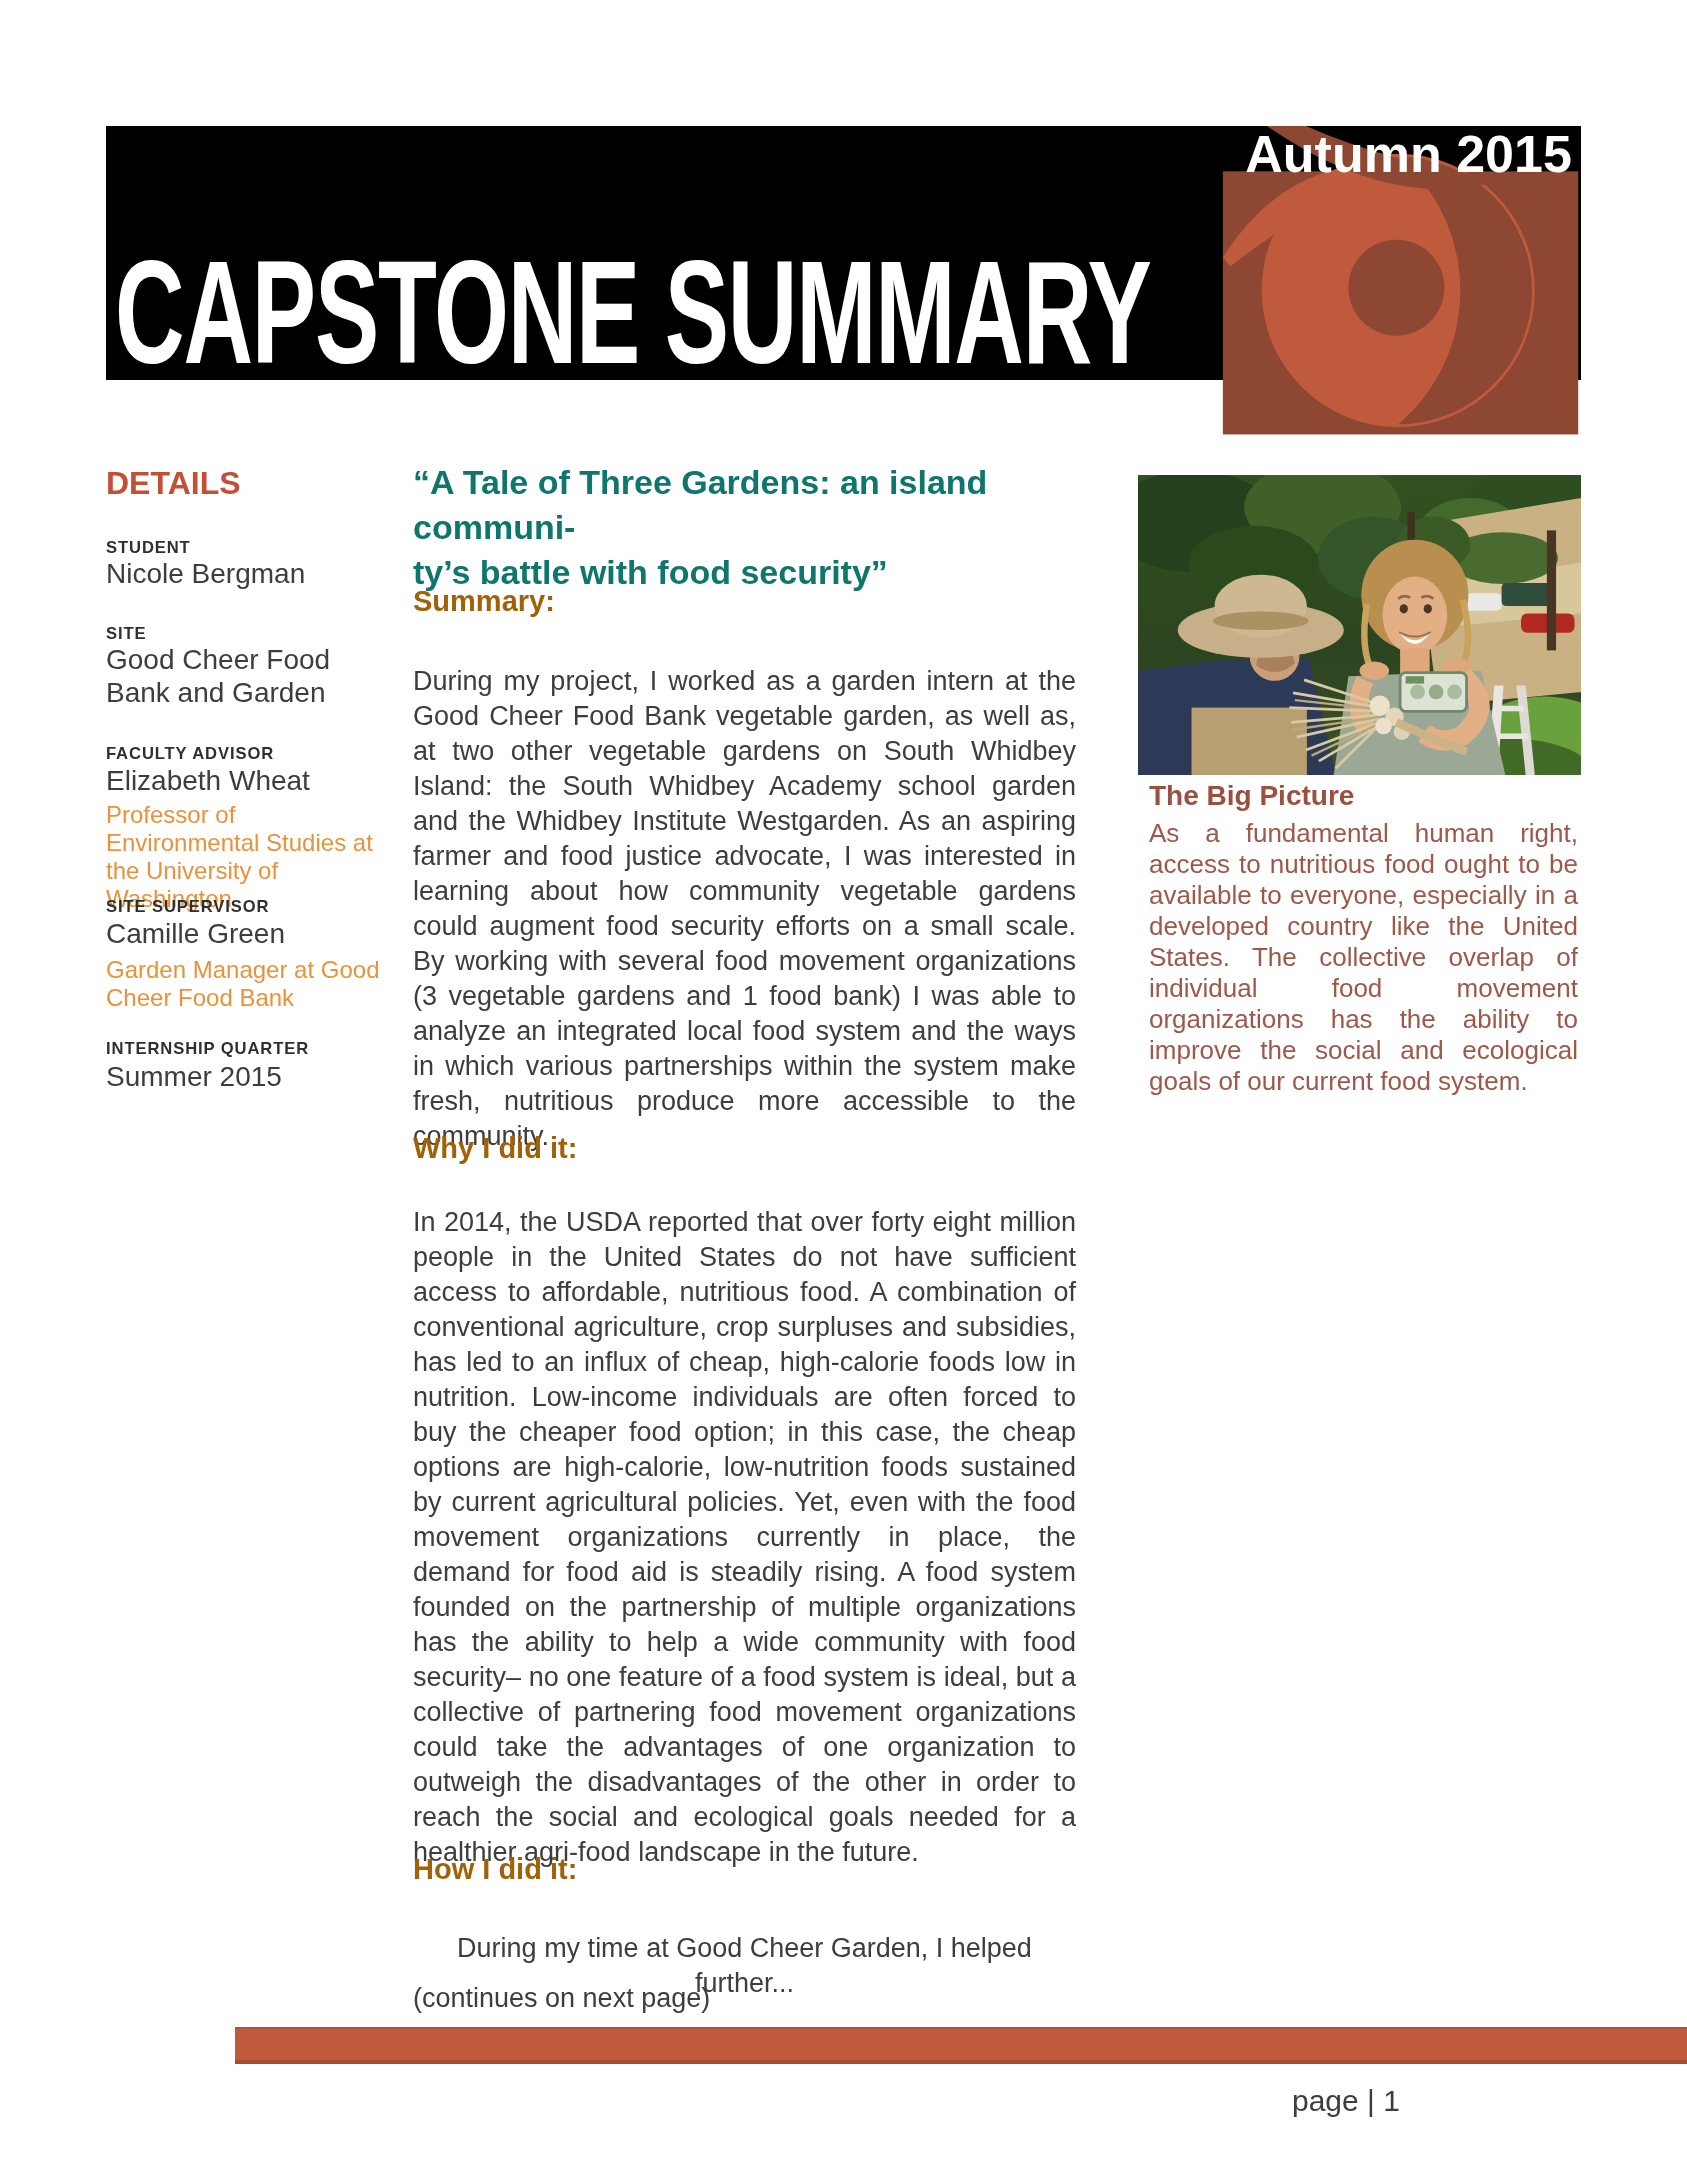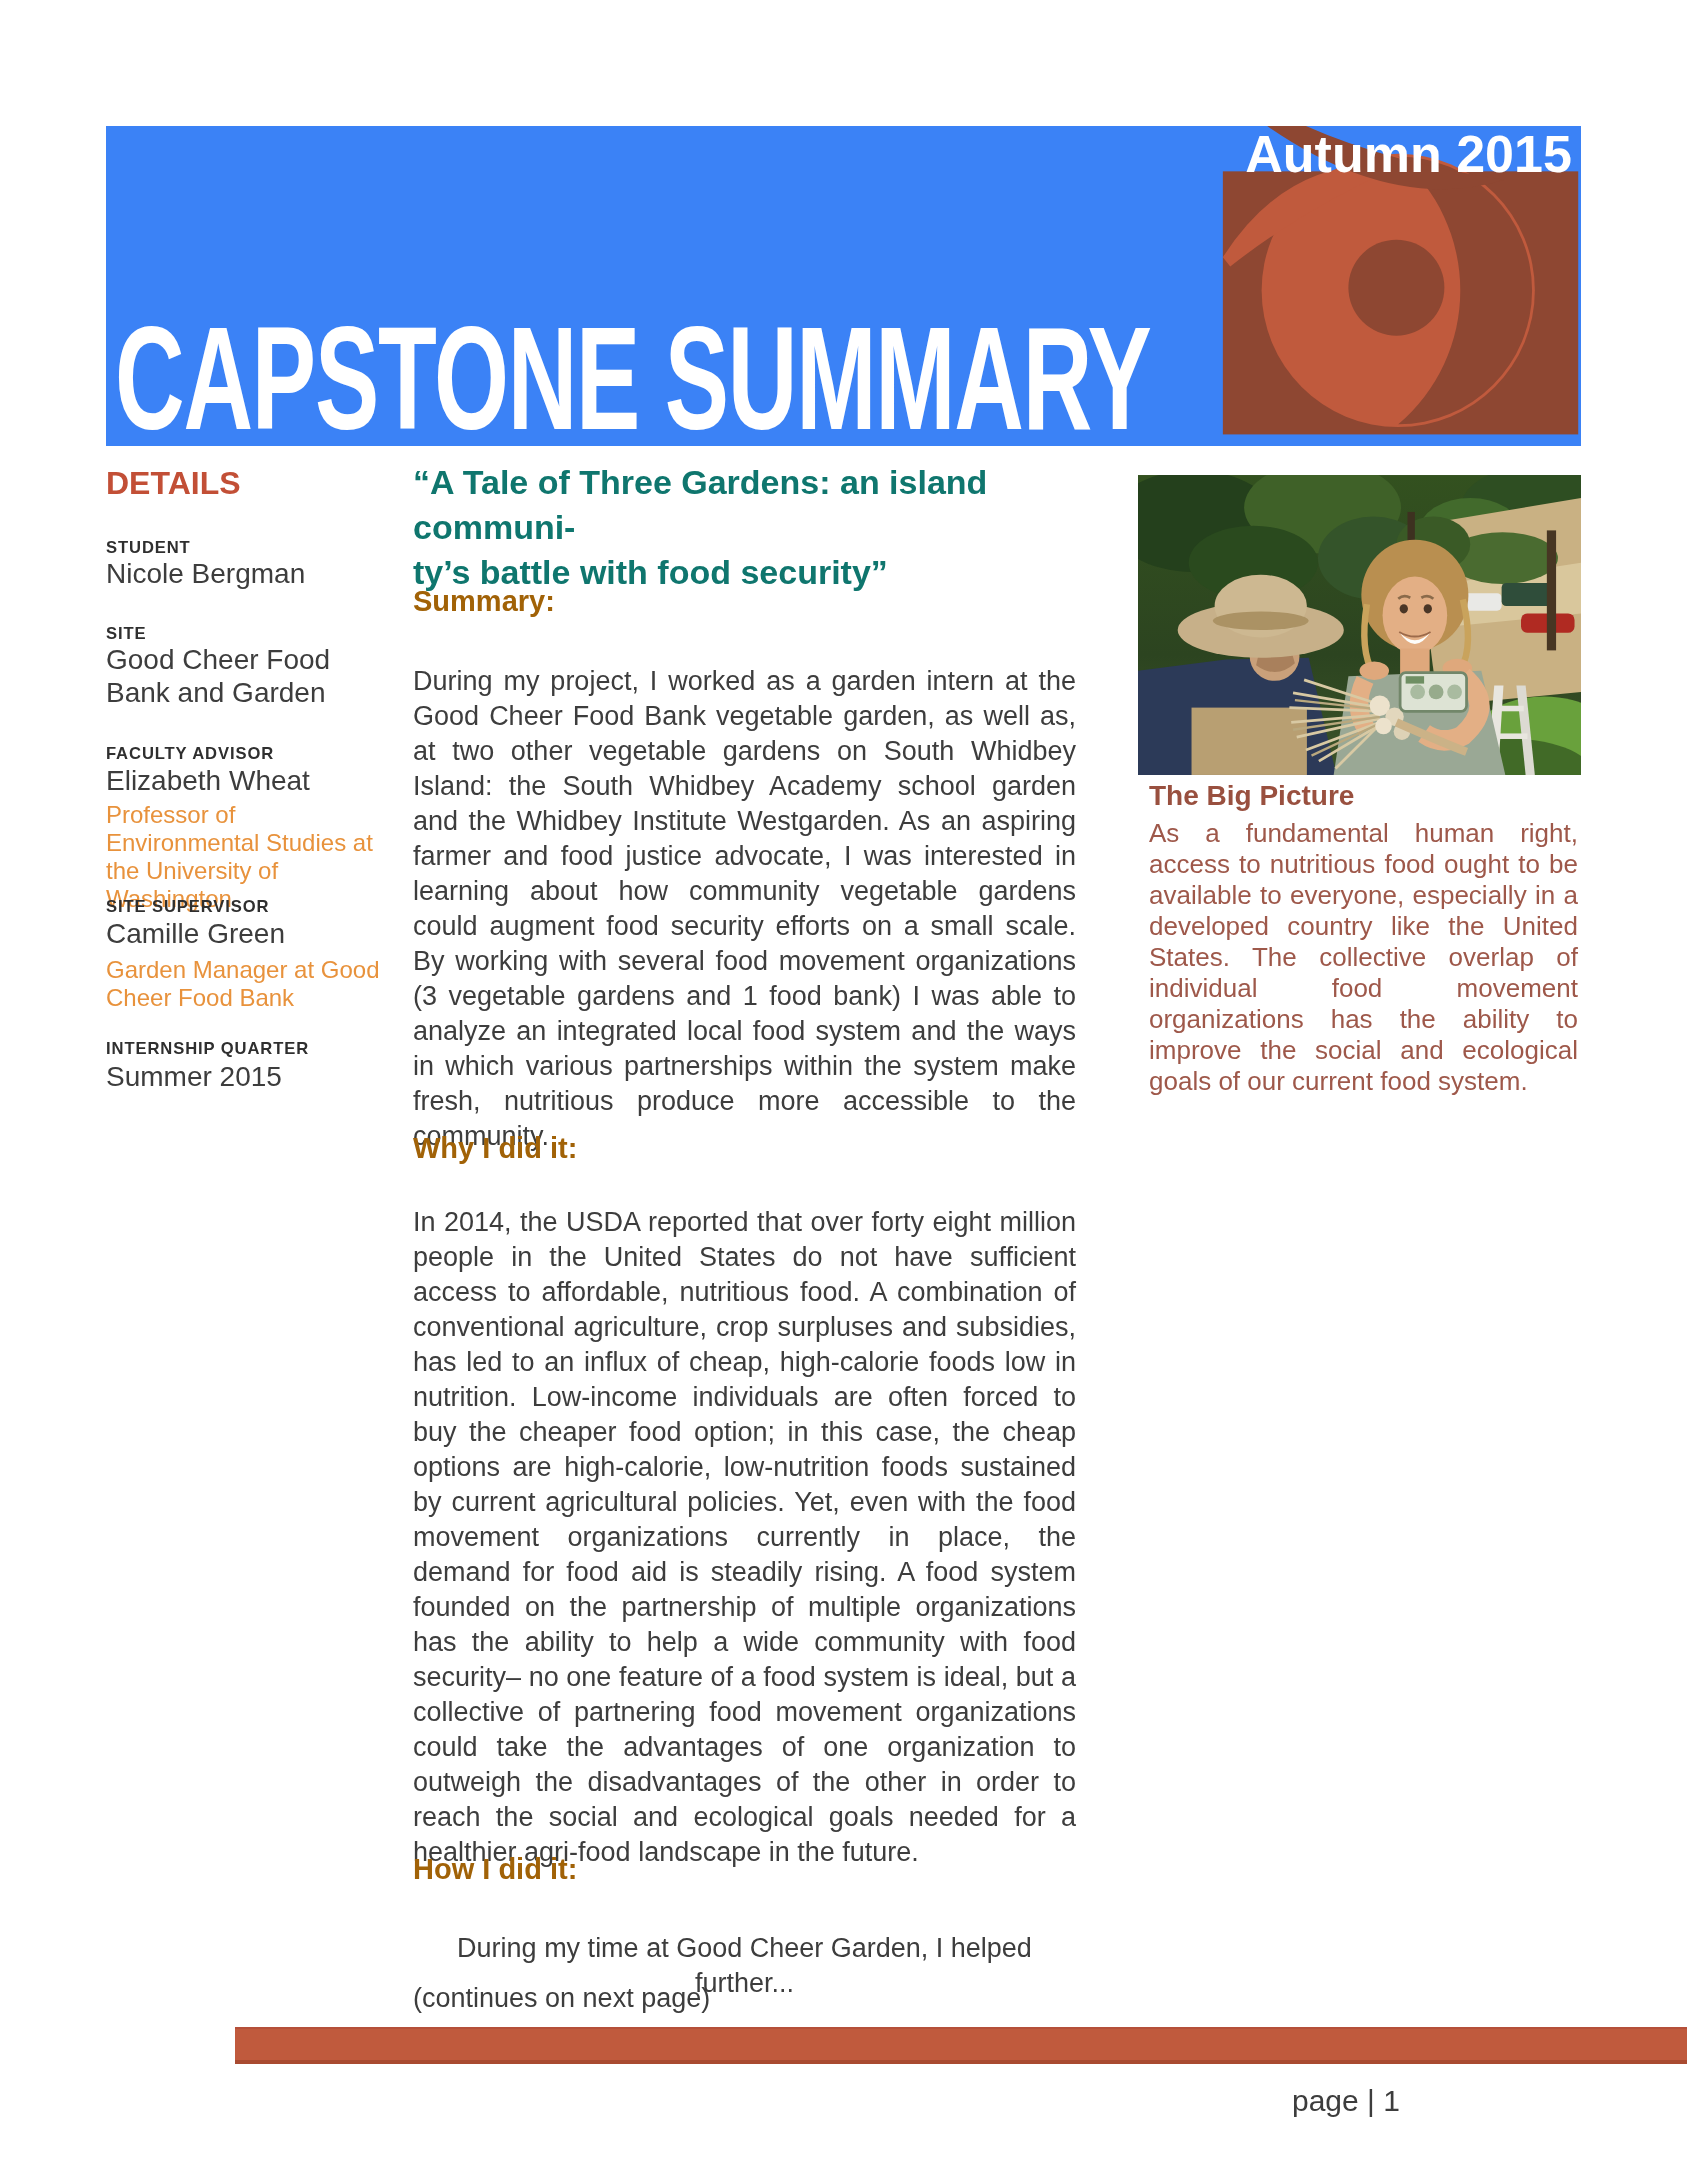--- a/index.html
+++ b/index.html
@@ -1,20 +1,20 @@
 <!DOCTYPE html>
 <html style="font-size:14.8px"><head>
 <meta charset="utf-8">
 <style>
   html,body{margin:0;padding:0;background:#ffffff;}
   body{font-family:"Liberation Sans", sans-serif;}
   #page{position:relative;width:1687px;height:2184px;background:#ffffff;overflow:hidden;}
 
   
-  #banner{position:absolute;left:106px;top:126px;width:1475px;height:320px;background:#3b82f6;text-align:right;}
+  #banner{position:absolute;left:106px;top:126px;width:1475px;height:254px;background:#000000;text-align:right;}
   #banner svg{position:absolute;left:0;top:0;}
   #headline{
     position:absolute;left:9.2px;bottom:-5.5px;
     font-size:146px;font-weight:bold;color:#ffffff;line-height:1;
     transform:scaleX(.66);transform-origin:left bottom;
     letter-spacing:-1.8px;white-space:nowrap;
   }
   #issue{
     position:absolute;right:9.2px;top:1.8px;
     font-size:52px;font-weight:bold;color:#ffffff;line-height:1;

